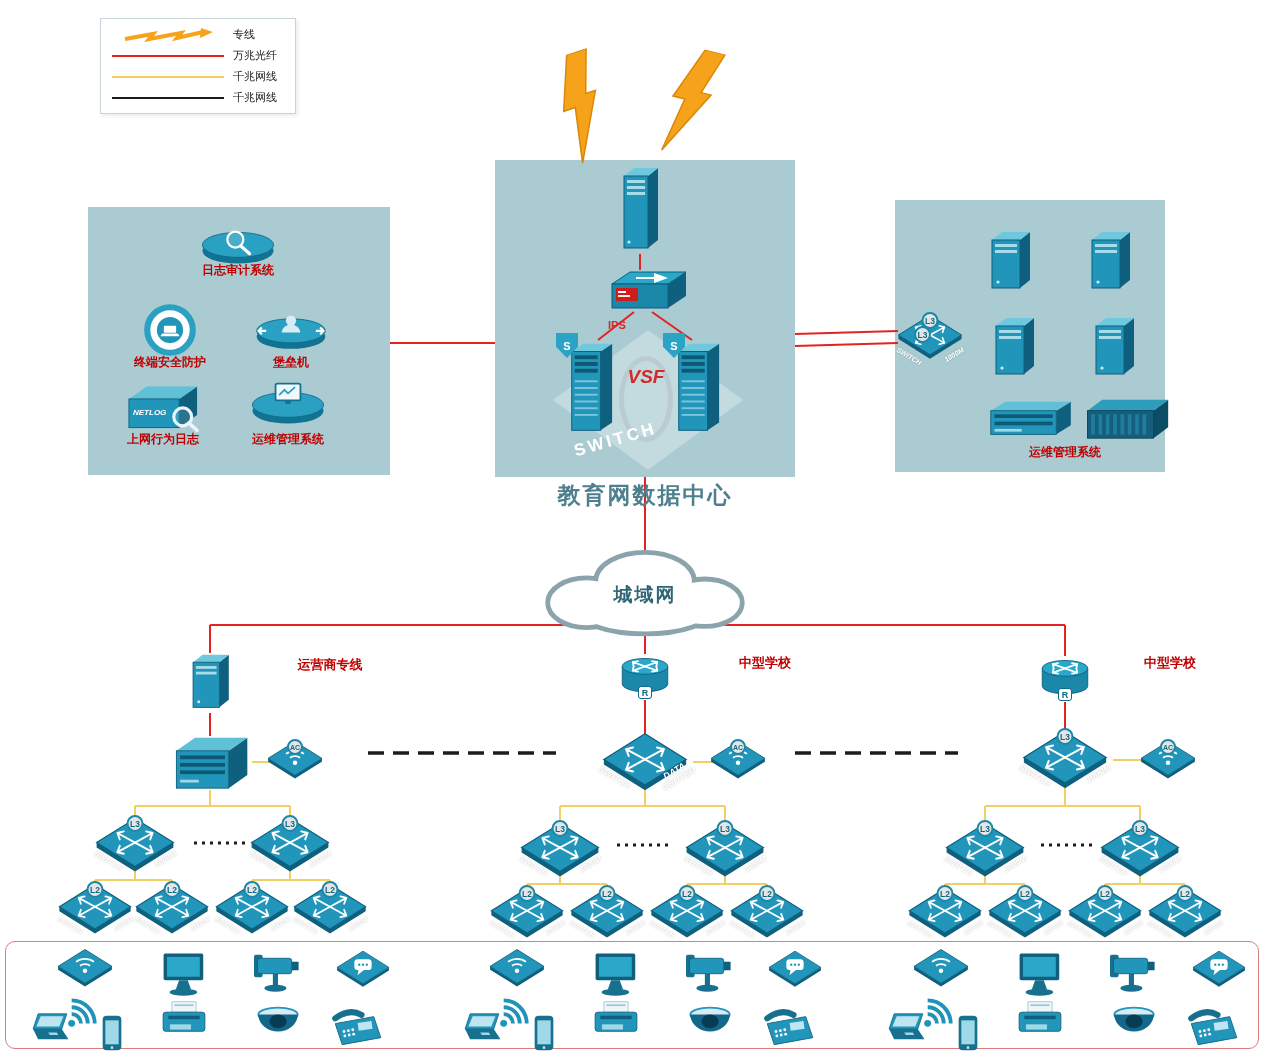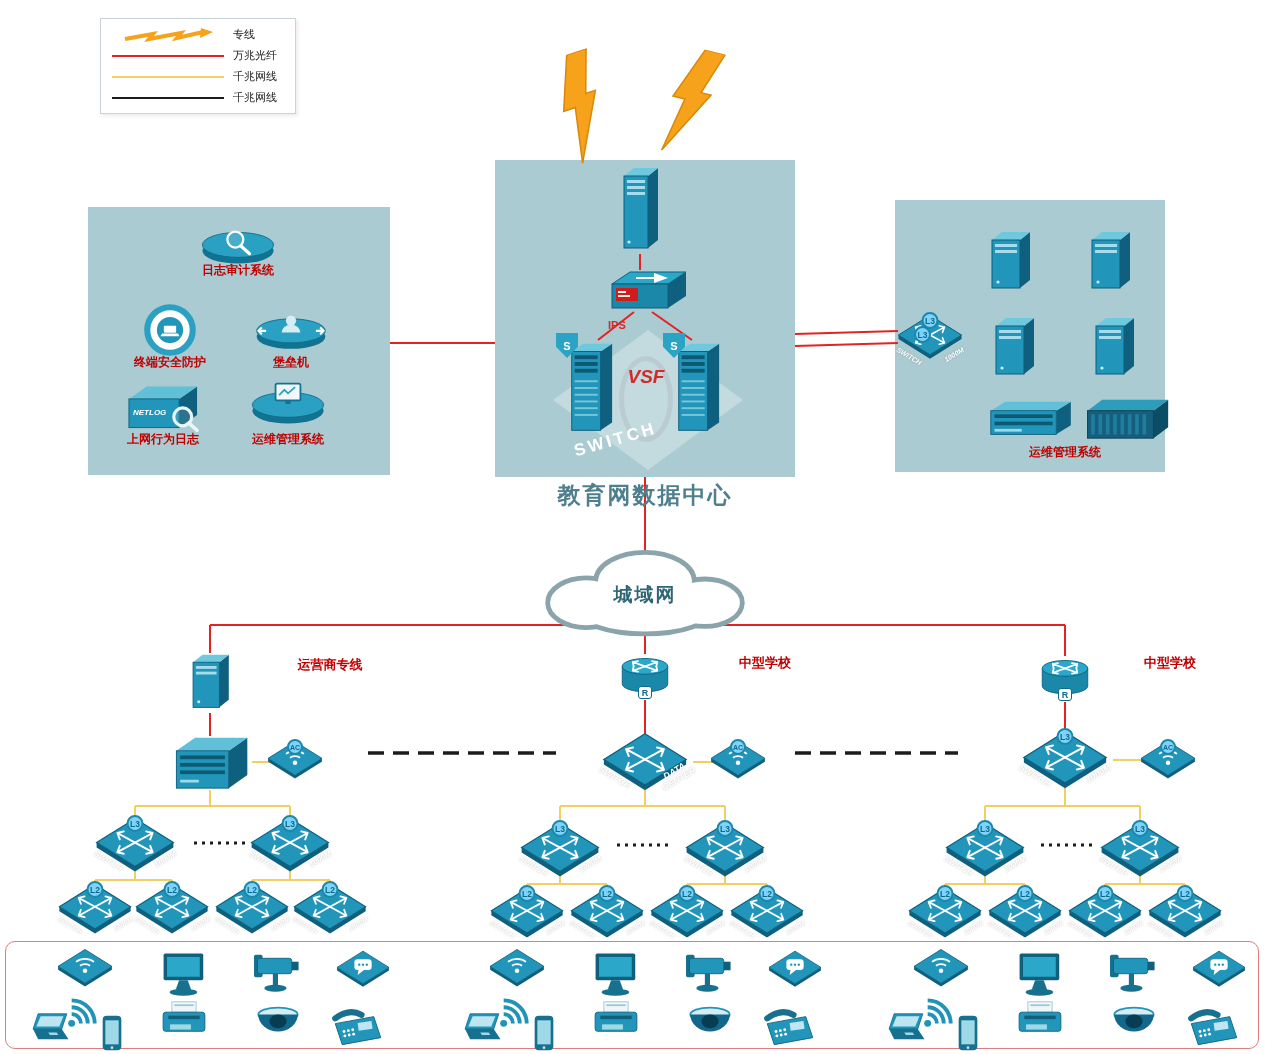--- a/index.html
+++ b/index.html
@@ -8,21 +8,21 @@
 .panel{position:absolute;background:#a9cbd1;z-index:0}
 #endpoint-panel{background:#fff;border:1px solid #dd7d7d;border-radius:10px}
 #wires{position:absolute;left:0;top:0;z-index:2;pointer-events:none}
 .node{position:absolute;z-index:3}
 .node>svg{width:100%;height:100%;display:block;overflow:visible}
 .cloud{position:absolute;z-index:4;display:flex;align-items:center;justify-content:center}
 .cloud>svg{position:absolute;left:0;top:0;width:100%;height:100%}
 .cloud-label{position:relative;z-index:1;color:#2f6675;font-weight:bold;font-size:13px;padding-top:8px}
 .cloud-label.big{font-size:19px;letter-spacing:2px}
 .lbl{position:absolute;z-index:3;color:#c00000;font-weight:bold;font-size:12px;text-align:center}
-.badge{position:absolute;background:#7dd3fc;border:2px solid #1b87a9;border-radius:50%;color:#0e6a88;font-weight:bold;display:flex;align-items:center;justify-content:center;z-index:4}
+.badge{position:absolute;background:#e5e5e5;border:2px solid #1b87a9;border-radius:50%;color:#0e6a88;font-weight:bold;display:flex;align-items:center;justify-content:center;z-index:4}
 .badge.l{width:17px;height:17px;font-size:8.5px;left:50%;top:-2px;transform:translateX(-50%)}
 .badge.l2pos{left:20px;top:12px;transform:none}
 .badge.ac{width:16px;height:16px;font-size:7px;left:50%;top:-1px;transform:translateX(-50%)}
 .rbadge{position:absolute;background:#fff;border:1px solid #0e6a88;color:#0e6a88;font-weight:bold;font-size:9px;width:14px;height:13px;display:flex;align-items:center;justify-content:center;border-radius:3px;left:50%;bottom:1px;transform:translateX(-50%);z-index:4}
 .sw-word{position:absolute;color:#fff;font-style:italic;font-weight:bold;font-size:8px;white-space:nowrap;z-index:4;text-shadow:0 0 2px rgba(0,0,0,.25)}
 .w-left{left:5px;top:32px;transform:rotate(31deg);transform-origin:left top}
 .w-right{right:5px;top:32px;transform:rotate(-31deg);transform-origin:right top}
 .sw-s .sw-word{font-size:7px}
 .sw-big .sw-word{font-size:9px}
 .w-right.multi{text-align:center;line-height:1.05;top:26px}

